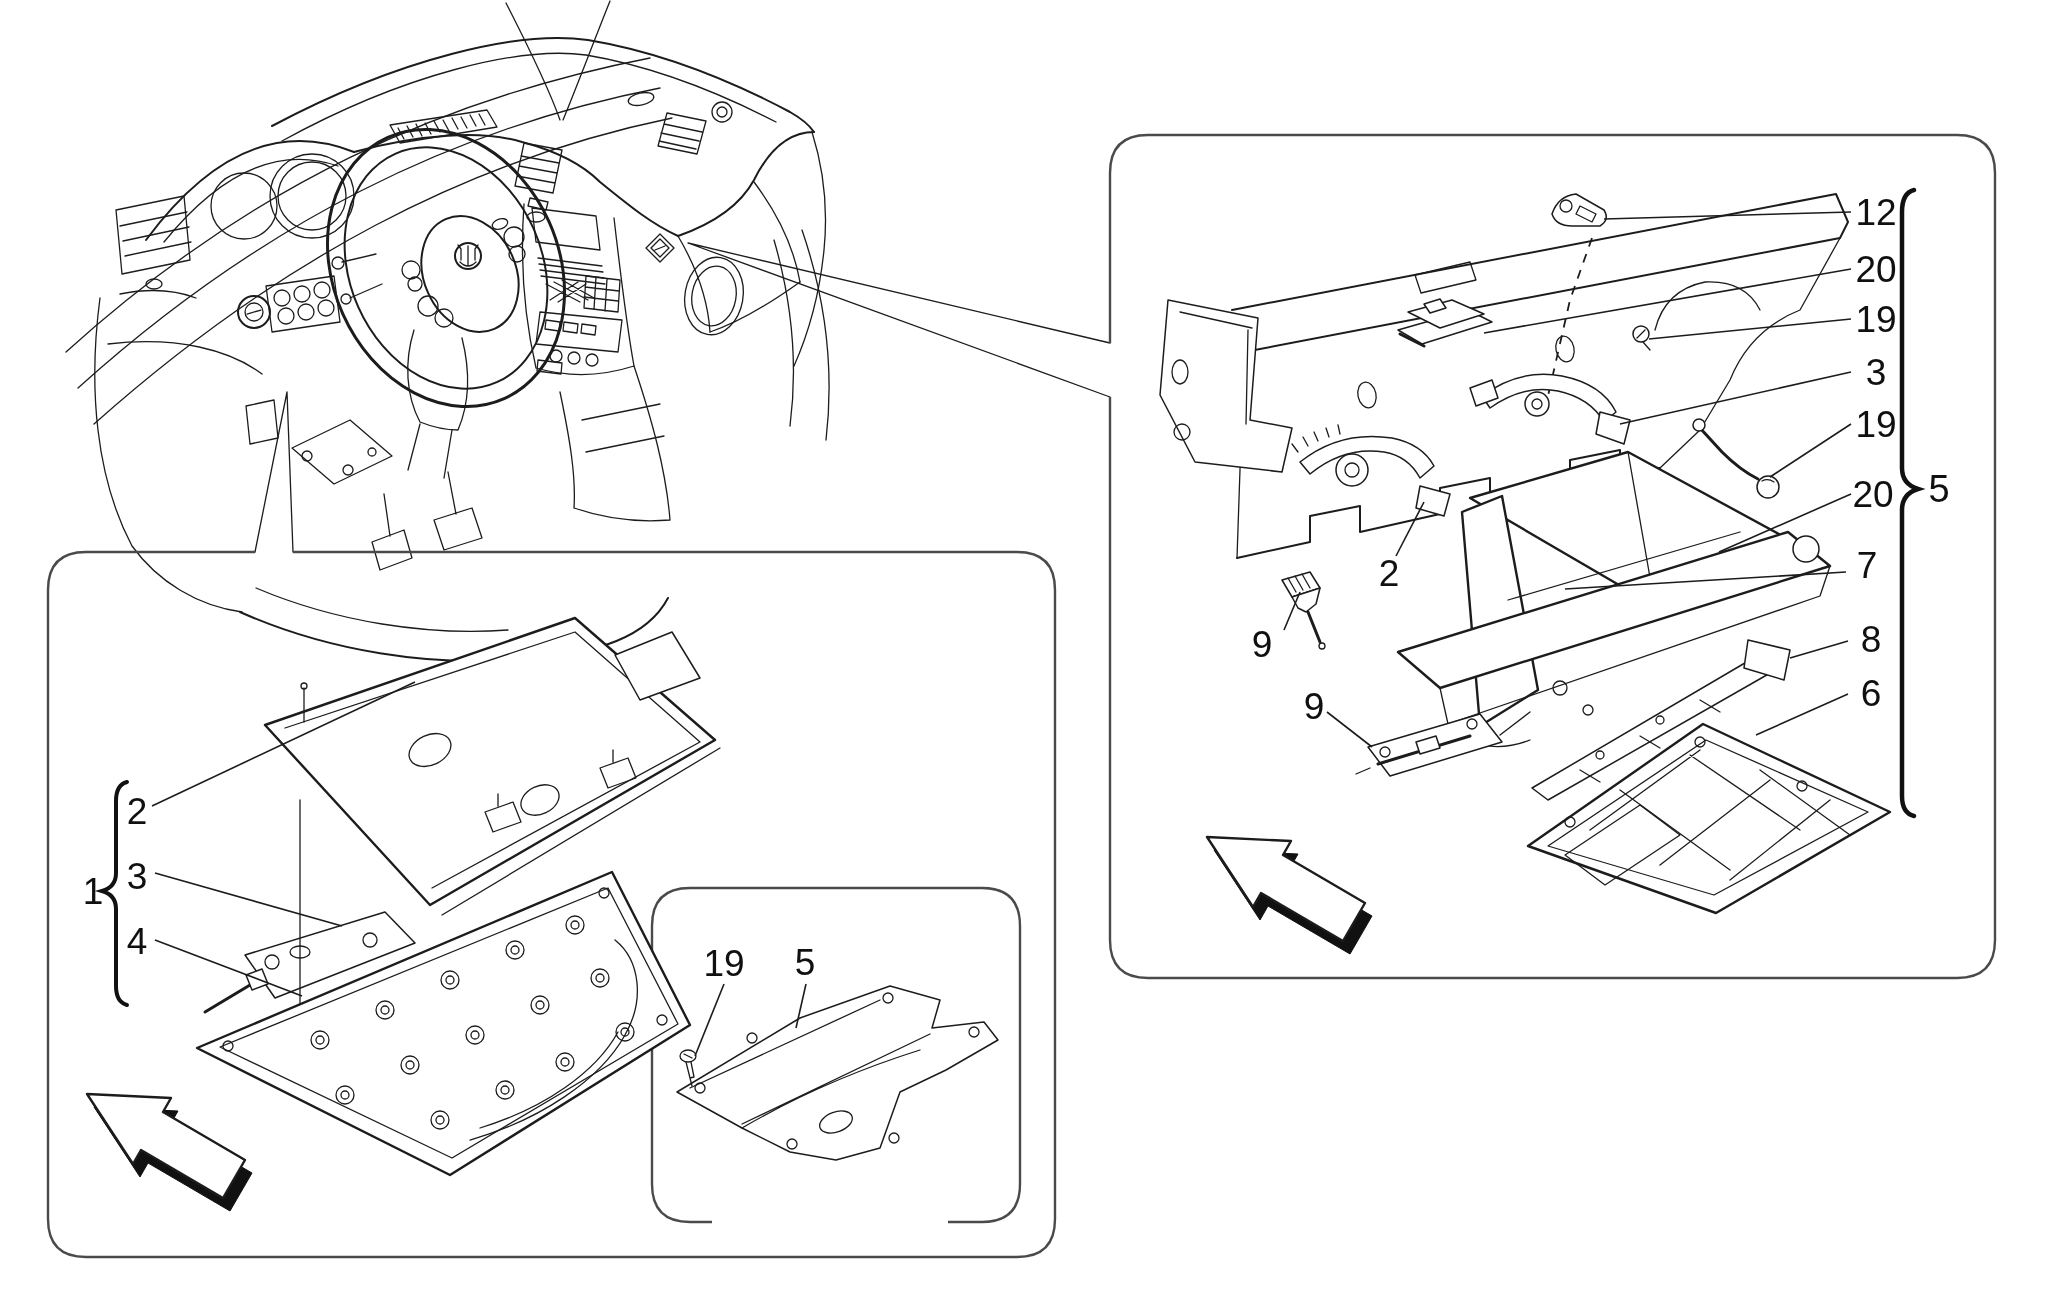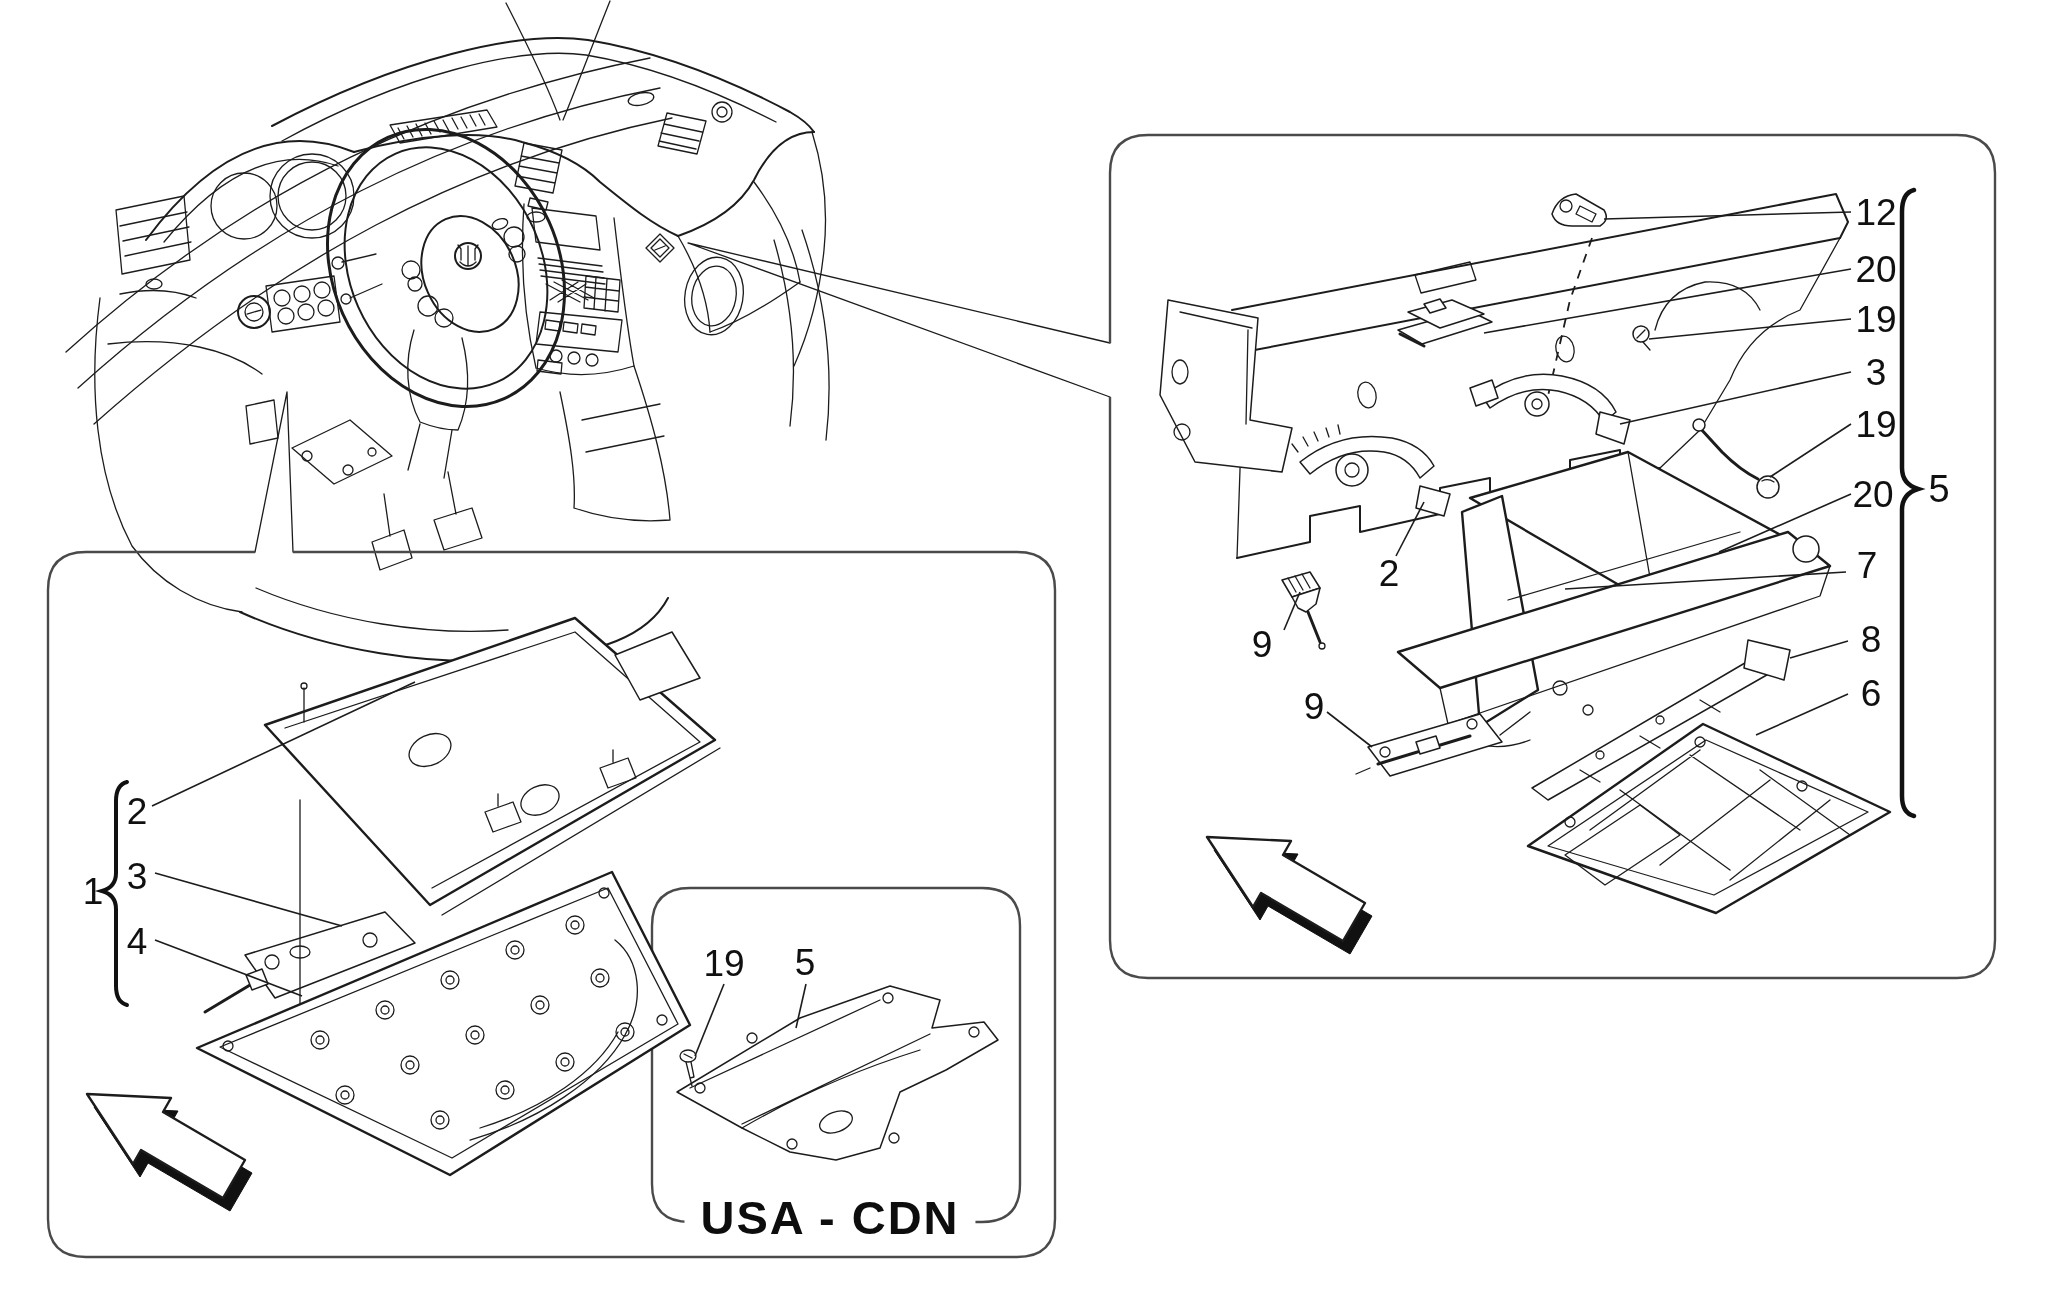--- a/index.html
+++ b/index.html
@@ -388,14 +388,13 @@
   <div class="co" style="left:1876px;top:424px">19</div>
   <div class="co" style="left:1873px;top:494px">20</div>
   <div class="co big" style="left:1939px;top:489px">5</div>
   <div class="co" style="left:1867px;top:565px">7</div>
   <div class="co" style="left:1871px;top:639px">8</div>
   <div class="co" style="left:1871px;top:693px">6</div>
   <div class="co" style="left:1389px;top:573px">2</div>
   <div class="co" style="left:1262px;top:644px">9</div>
   <div class="co" style="left:1314px;top:706px">9</div>
 
-  <div class="region-label" style="left:830px;top:1217px">USA - CDN</div>
 </div>
 
 </body></html>

